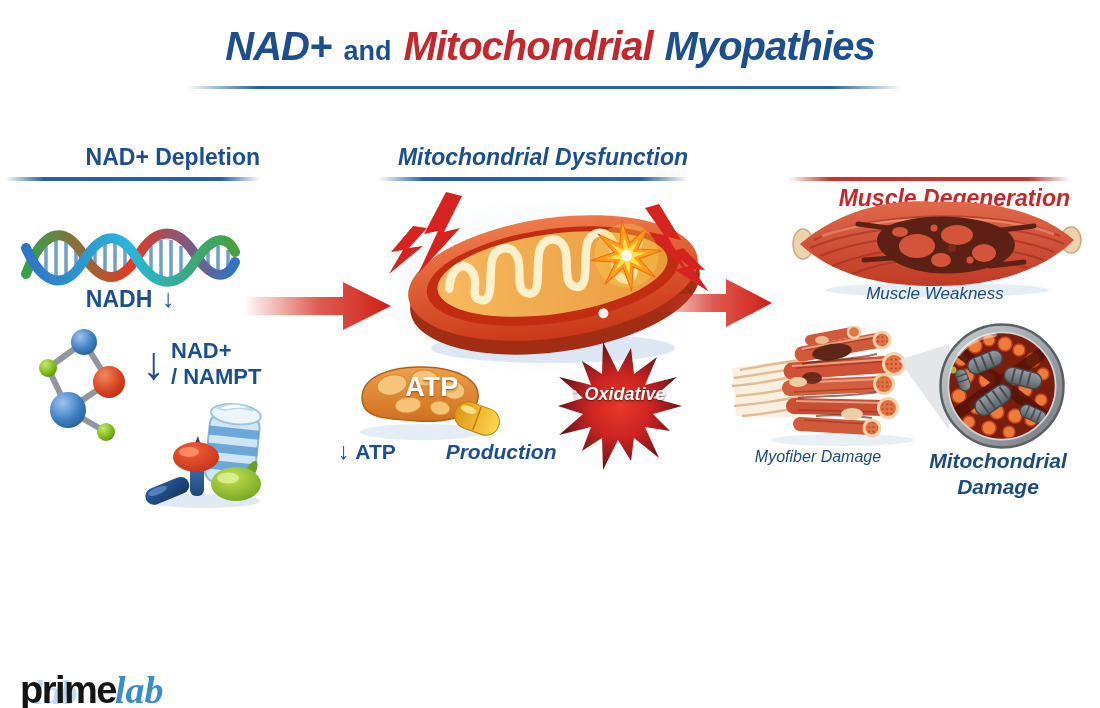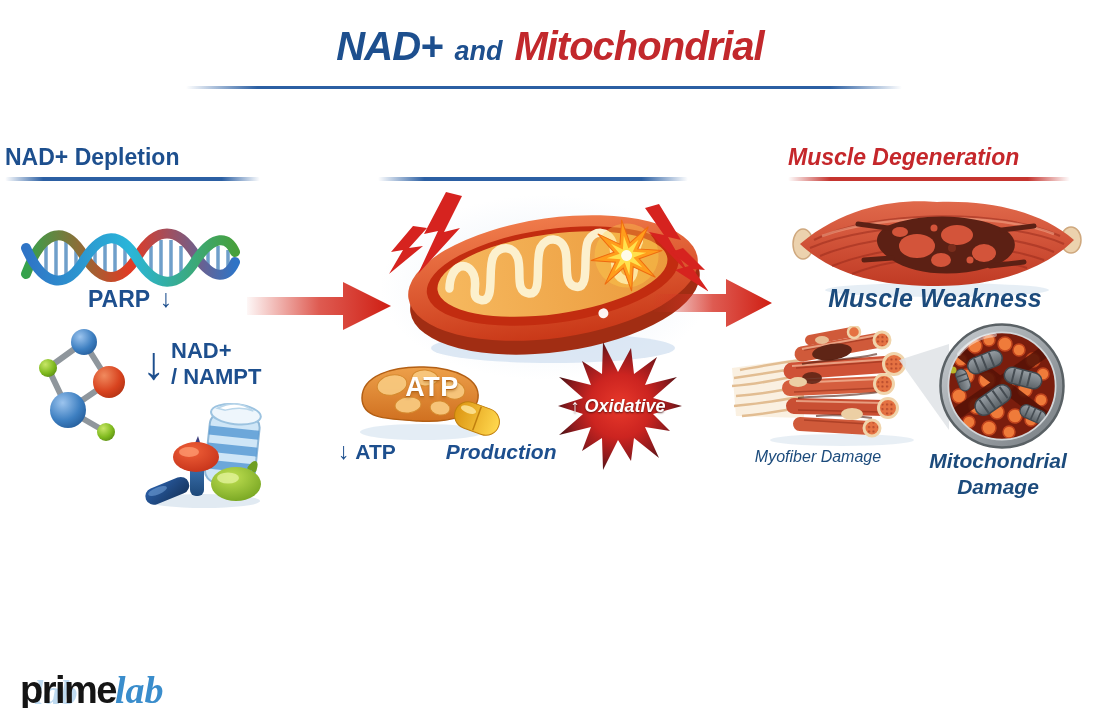--- a/index.html
+++ b/index.html
@@ -2,74 +2,76 @@
 <html><head>
 <meta charset="utf-8">
 <style>
   html,body{margin:0;padding:0;background:#fff;}
   .canvas{position:relative;width:1100px;height:708px;background:#ffffff;overflow:hidden;
           font-family:"Liberation Sans",sans-serif;border-radius:22px;}
   .abs{position:absolute;}
   
   .title{left:0;top:24px;width:1100px;display:flex;justify-content:center;align-items:baseline;gap:12px;}
   .title .big{font-size:40px;font-weight:800;font-style:italic;color:#1d4f8e;letter-spacing:-1px;}
-  .title .small{font-size:27px;font-weight:700;font-style:italic;color:#1d4f8e;}
+  .title .small{font-size:27px;font-weight:700;color:#1d4f8e;}
   .title .red{color:#c2282c;}
   .title-rule{left:186px;top:86px;width:716px;height:3px;border-radius:2px;
     background:linear-gradient(90deg,rgba(43,95,163,0),#2b5fa3 10%,#2b5fa3 90%,rgba(43,95,163,0));}
   
-  .colhead{font-size:23px;font-weight:800;text-align:left;color:#1d4f8e;}
+  .colhead{font-size:23px;font-weight:800;text-align:right;color:#1d4f8e;}
   .colhead.it{font-style:italic;}
-  .colhead.red{color:#c5272b;}
+  .colhead.red{color:#c5272b;margin-top:41px;}
   .rule{height:4px;border-radius:2px;
     background:linear-gradient(90deg,rgba(43,95,163,0),#2b5fa3 15%,#2b5fa3 85%,rgba(43,95,163,0));}
   .rule.red{background:linear-gradient(90deg,rgba(197,52,47,0),#c5342f 15%,#c5342f 85%,rgba(197,52,47,0));}
   .lbl{font-weight:800;color:#1d4f8e;}
   .muscle-lbl{font-style:italic;color:#1c4b7c;text-align:center;}
   .soft-glow{background:radial-gradient(closest-side,rgba(205,222,240,.45),rgba(205,222,240,0));}
   
   .nadblock{display:flex;align-items:center;gap:6px;}
   .nadblock .arrow{font-size:46px;font-weight:700;color:#1d4f8e;line-height:.9;}
   .nadblock .lines{font-size:22px;font-weight:800;color:#1d4f8e;line-height:26px;}
   
   .atp-badge{font-size:27px;font-weight:800;color:#ffffff;letter-spacing:.5px;
     text-shadow:0 1px 0 #b4651a,0 2px 3px rgba(150,80,10,.55);text-align:center;}
   .atp-prod{font-size:21px;color:#1d4f8e;text-align:center;white-space:nowrap;}
   .atp-prod .ar{font-weight:800;font-size:23px;}
   .atp-prod .b{font-weight:800;}
   .atp-prod .i{font-weight:700;font-style:italic;margin-left:44px;}
   
   .burst-text{color:#fff;font-style:italic;font-weight:700;font-size:18px;line-height:21px;
-    text-align:center;text-shadow:0 1px 2px rgba(60,8,8,.8);margin-top:12px;}
+    text-align:center;text-shadow:0 1px 2px rgba(60,8,8,.8);}
   
   .logo{left:20px;top:668px;width:240px;height:56px;}
   .logo .echo{position:absolute;left:14px;top:6px;font-family:"Liberation Serif",serif;
     font-style:italic;font-weight:700;font-size:34px;color:#9cc6e8;opacity:.65;}
   .logo .row{position:absolute;left:0;top:0;white-space:nowrap;}
   .logo .prime{font-size:38px;font-weight:700;color:#151515;letter-spacing:-1.5px;}
   .logo .lab{font-family:"Liberation Serif",serif;font-style:italic;font-weight:700;
     font-size:38px;color:#3a8dcc;margin-left:-1px;}
   .logo .peptides{position:absolute;left:104px;top:39px;font-size:12.5px;font-weight:700;
     letter-spacing:.5px;color:#1b1b1b;}
 </style>
 </head>
 <body>
 
 <div class="canvas">
 
   <div class="abs title">
     <span class="big">NAD+</span>
     <span class="small">and</span>
     <span class="big red">Mitochondrial</span>
+    <span class="big">Myopathies</span>
   </div>
   <div class="abs title-rule"></div>
 
   <div class="abs colhead" style="left:5px;top:144px;width:255px;">NAD+ Depletion</div>
   <div class="abs rule" style="left:5px;top:177px;width:255px;"></div>
 
+  <div class="abs colhead it" style="left:378px;top:144px;width:310px;">Mitochondrial Dysfunction</div>
   <div class="abs rule" style="left:378px;top:177px;width:310px;"></div>
 
   <div class="abs colhead it red" style="left:788px;top:144px;width:282px;">Muscle Degeneration</div>
   <div class="abs rule red" style="left:788px;top:177px;width:282px;"></div>
 
   <svg class="abs" style="left:20px;top:214px;" width="222" height="88" viewBox="0 0 222 88">
     <defs>
       <linearGradient id="dnaA" x1="0" y1="0" x2="1" y2="0">
         <stop offset="0" stop-color="#35a24c"></stop>
           <stop offset=".5" stop-color="#e23a23"></stop>
@@ -97,21 +99,21 @@
         <line x1="161" y1="32" x2="161" y2="58"></line>
       <line x1="188" y1="34" x2="188" y2="56"></line>
         <line x1="198" y1="32" x2="198" y2="58"></line>
       <line x1="208" y1="36" x2="208" y2="54"></line>
     </g>
     <path d="M6,60 C24,12 46,12 64,42 C82,70 100,70 118,42 C136,12 158,12 176,42 C194,68 208,64 215,48" fill="none" stroke="url(#dnaA)" stroke-width="10" stroke-linecap="round"></path>
     <path d="M6,34 C24,74 46,76 64,46 C82,18 100,16 118,46 C136,74 158,76 176,46 C194,20 208,22 215,38" fill="none" stroke="url(#dnaB)" stroke-width="10" stroke-linecap="round"></path>
   </svg>
 
   <div class="abs" style="left:30px;top:284px;width:200px;text-align:center;">
-    <span class="lbl" style="font-size:23px;">PARP</span>
+    <span class="lbl" style="font-size:23px;">NADH</span>
     <span class="lbl" style="font-size:25px;margin-left:5px;">↓</span>
   </div>
 
   <svg class="abs" style="left:26px;top:320px;" width="105" height="122" viewBox="0 0 105 122">
     <defs>
       <radialGradient id="sphB" cx=".35" cy=".3" r=".9">
         <stop offset="0" stop-color="#9cc4ee"></stop>
           <stop offset=".55" stop-color="#3d7fc1"></stop>
           <stop offset="1" stop-color="#1b4f8a"></stop>
       </radialGradient>
@@ -326,21 +328,21 @@
       <ellipse cx="125" cy="48" rx="18" ry="12" fill="#d3543a"></ellipse>
       <ellipse cx="165" cy="37" rx="16" ry="10" fill="#d3543a"></ellipse>
       <ellipse cx="192" cy="55" rx="12" ry="9" fill="#d3543a"></ellipse>
       <ellipse cx="108" cy="34" rx="8" ry="5" fill="#d3543a"></ellipse>
       <ellipse cx="149" cy="62" rx="10" ry="7" fill="#d3543a"></ellipse>
       <circle cx="142" cy="30" r="3.5" fill="#d3543a"></circle>
         <circle cx="178" cy="62" r="3.5" fill="#d3543a"></circle>
       <circle cx="160" cy="50" r="4" fill="#7a2d1c"></circle>
     </g>
   </svg>
-  <div class="abs muscle-lbl" style="left:790px;top:284px;width:290px;font-size:25px;font-weight:700;">Muscle Weakness</div>
+  <div class="abs muscle-lbl" style="left:790px;top:284px;width:290px;font-size:17px;font-weight:400;">Muscle Weakness</div>
 
   <svg class="abs" style="left:732px;top:326px;" width="205" height="122" viewBox="0 0 205 122">
     <defs>
       <pattern id="dots" width="4.5" height="4.5" patternUnits="userSpaceOnUse">
         <circle cx="2" cy="2" r="1.1" fill="#b5492c"></circle>
       </pattern>
     </defs>
     <ellipse cx="110" cy="114" rx="72" ry="6" fill="#d9e4ee" opacity=".6"></ellipse>
     <polygon points="0,42 72,32 72,92 4,90" fill="#f6e3c8" opacity=".55"></polygon>
     <g stroke="#e2bd92" stroke-width="2.5" fill="none">

